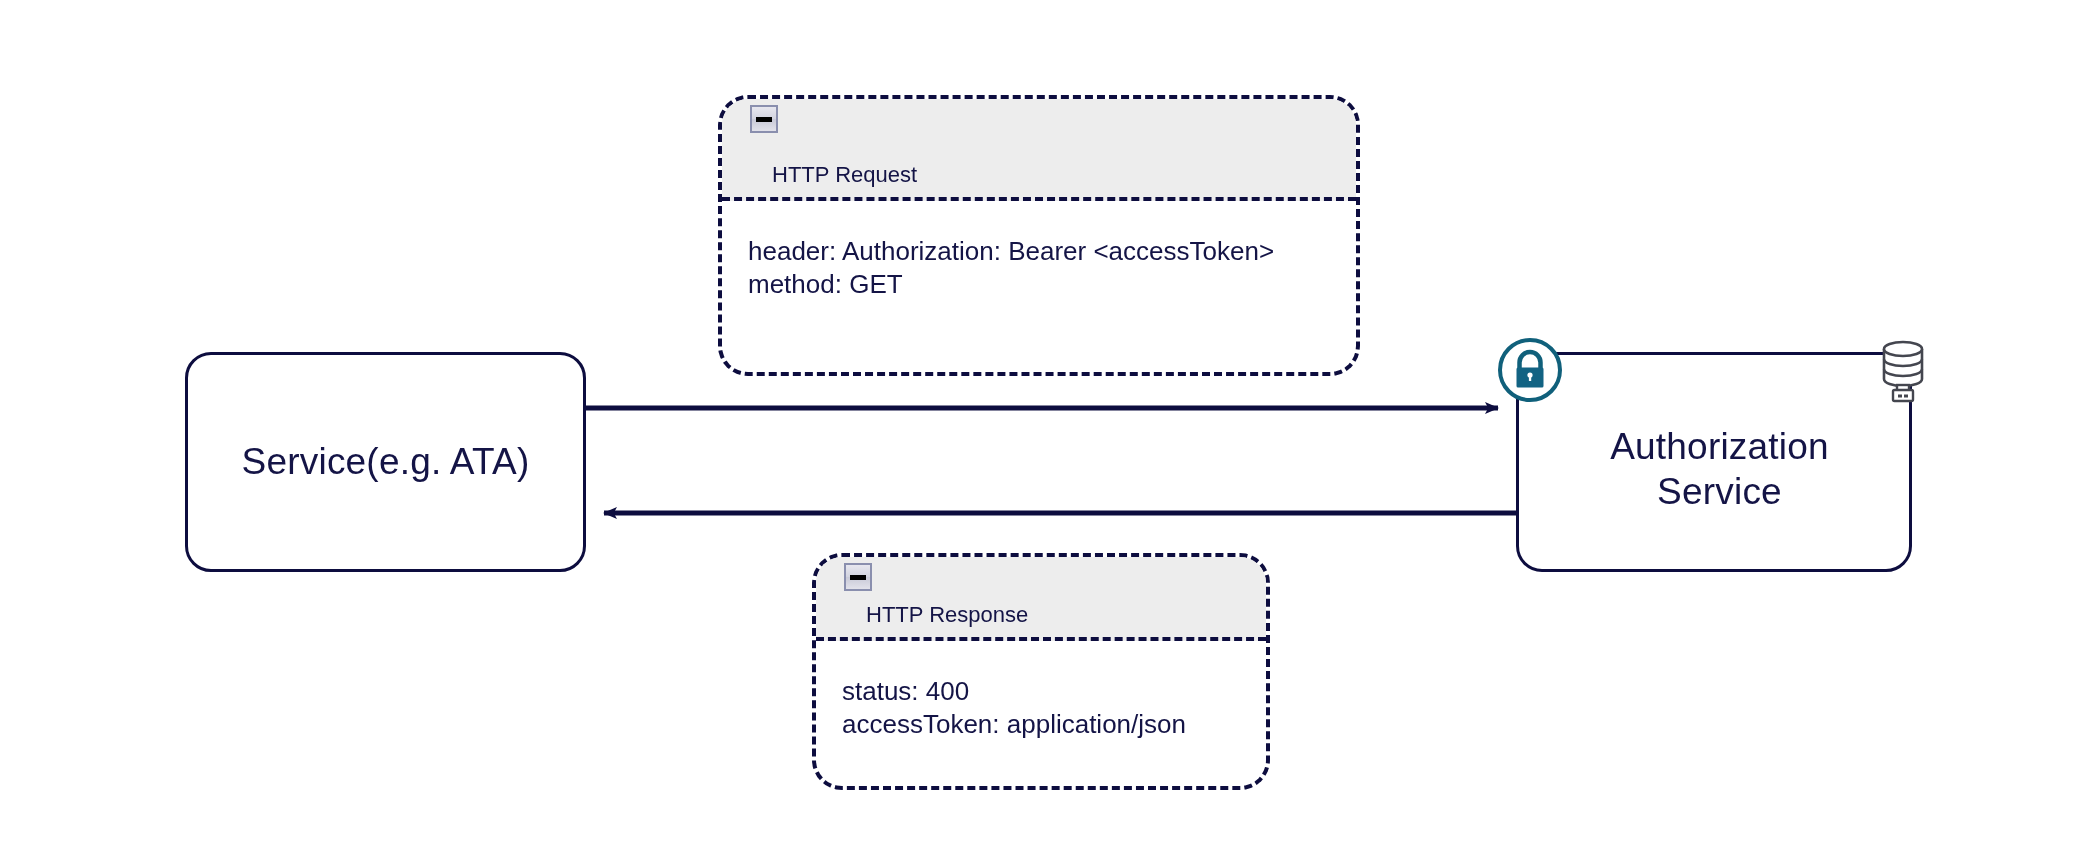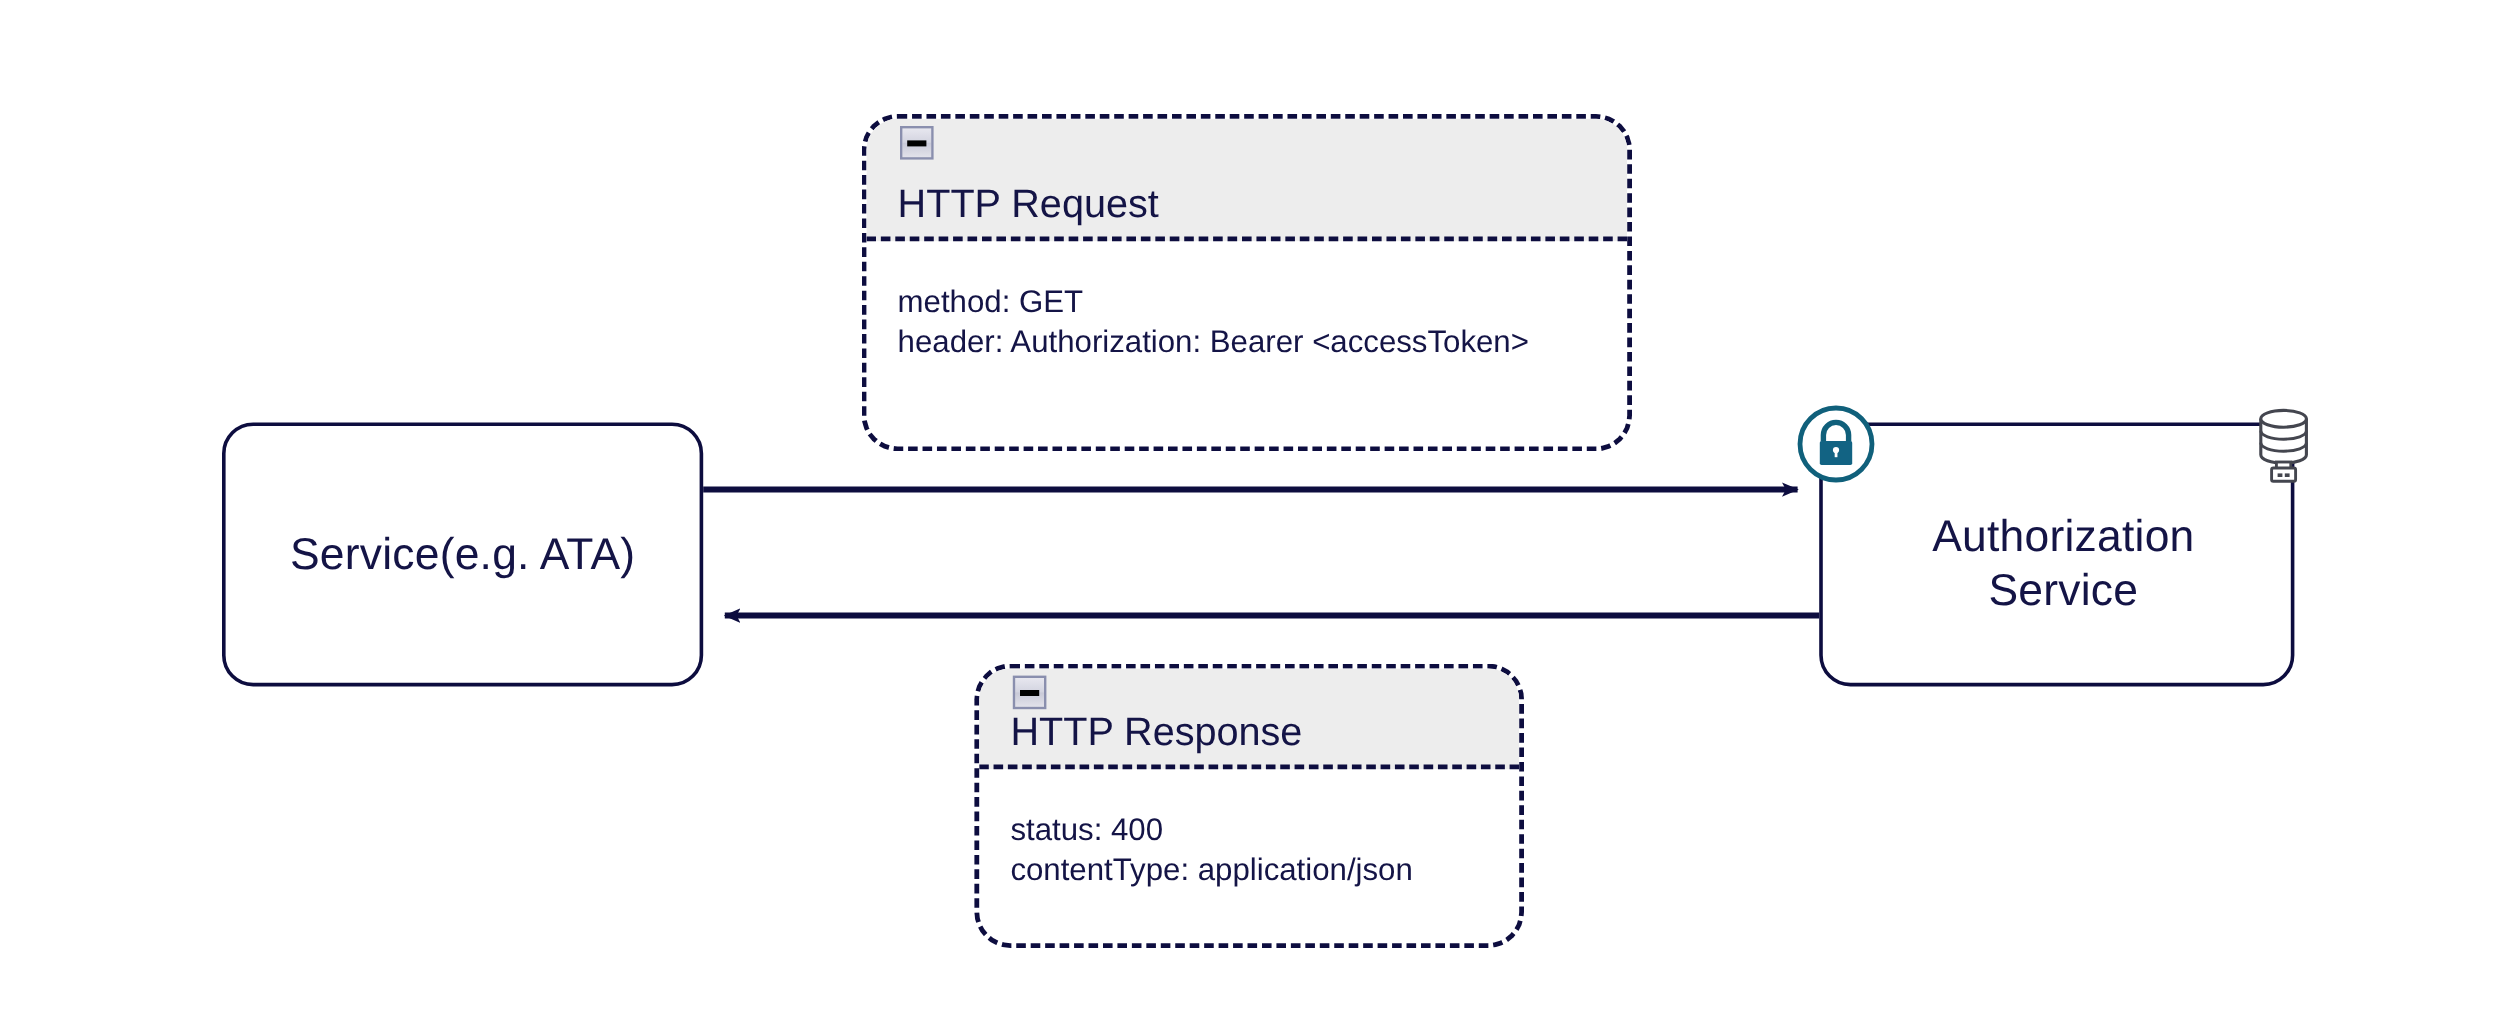--- a/index.html
+++ b/index.html
@@ -78,25 +78,26 @@
   .msgbox-header {
     position: relative;
     background: #ededed;
     border-bottom: 4px dashed #0d0d3f;
     box-sizing: border-box;
     display: flex;
     align-items: flex-end;
   }
   .msgbox-title {
     color: #141446;
-    font-size: 33px;
+    font-size: 22px;
     line-height: 1;
     white-space: nowrap;
     padding-left: 26px;
     padding-bottom: 11px;
+    margin-left: 24px;
   }
   .collapse-btn {
     position: absolute;
     width: 28px;
     height: 28px;
     box-sizing: border-box;
     border: 2px solid #8a8fae;
     background: linear-gradient(180deg, #e7e7ef 0%, #d3d4e0 48%, #c9cad8 52%, #e2e2ea 100%);
     display: flex;
     align-items: center;
@@ -202,31 +203,31 @@
   </div>
 
   <div class="msgbox" id="box-request">
     <div class="msgbox-header">
       <span class="collapse-btn">
         <span class="minus"></span>
       </span>
       <span class="msgbox-title">HTTP Request</span>
     </div>
     <div class="msgbox-body">
+      <div class="row">header: Authorization: Bearer &lt;accessToken&gt;</div>
       <div class="row">method: GET</div>
-      <div class="row">header: Authorization: Bearer &lt;accessToken&gt;</div>
     </div>
   </div>
 
   <div class="msgbox" id="box-response">
     <div class="msgbox-header">
       <span class="collapse-btn">
         <span class="minus"></span>
       </span>
       <span class="msgbox-title">HTTP Response</span>
     </div>
     <div class="msgbox-body">
       <div class="row">status: 400</div>
-      <div class="row">contentType: application/json</div>
+      <div class="row">accessToken: application/json</div>
     </div>
   </div>
 
 </div>
 
 </body></html>

